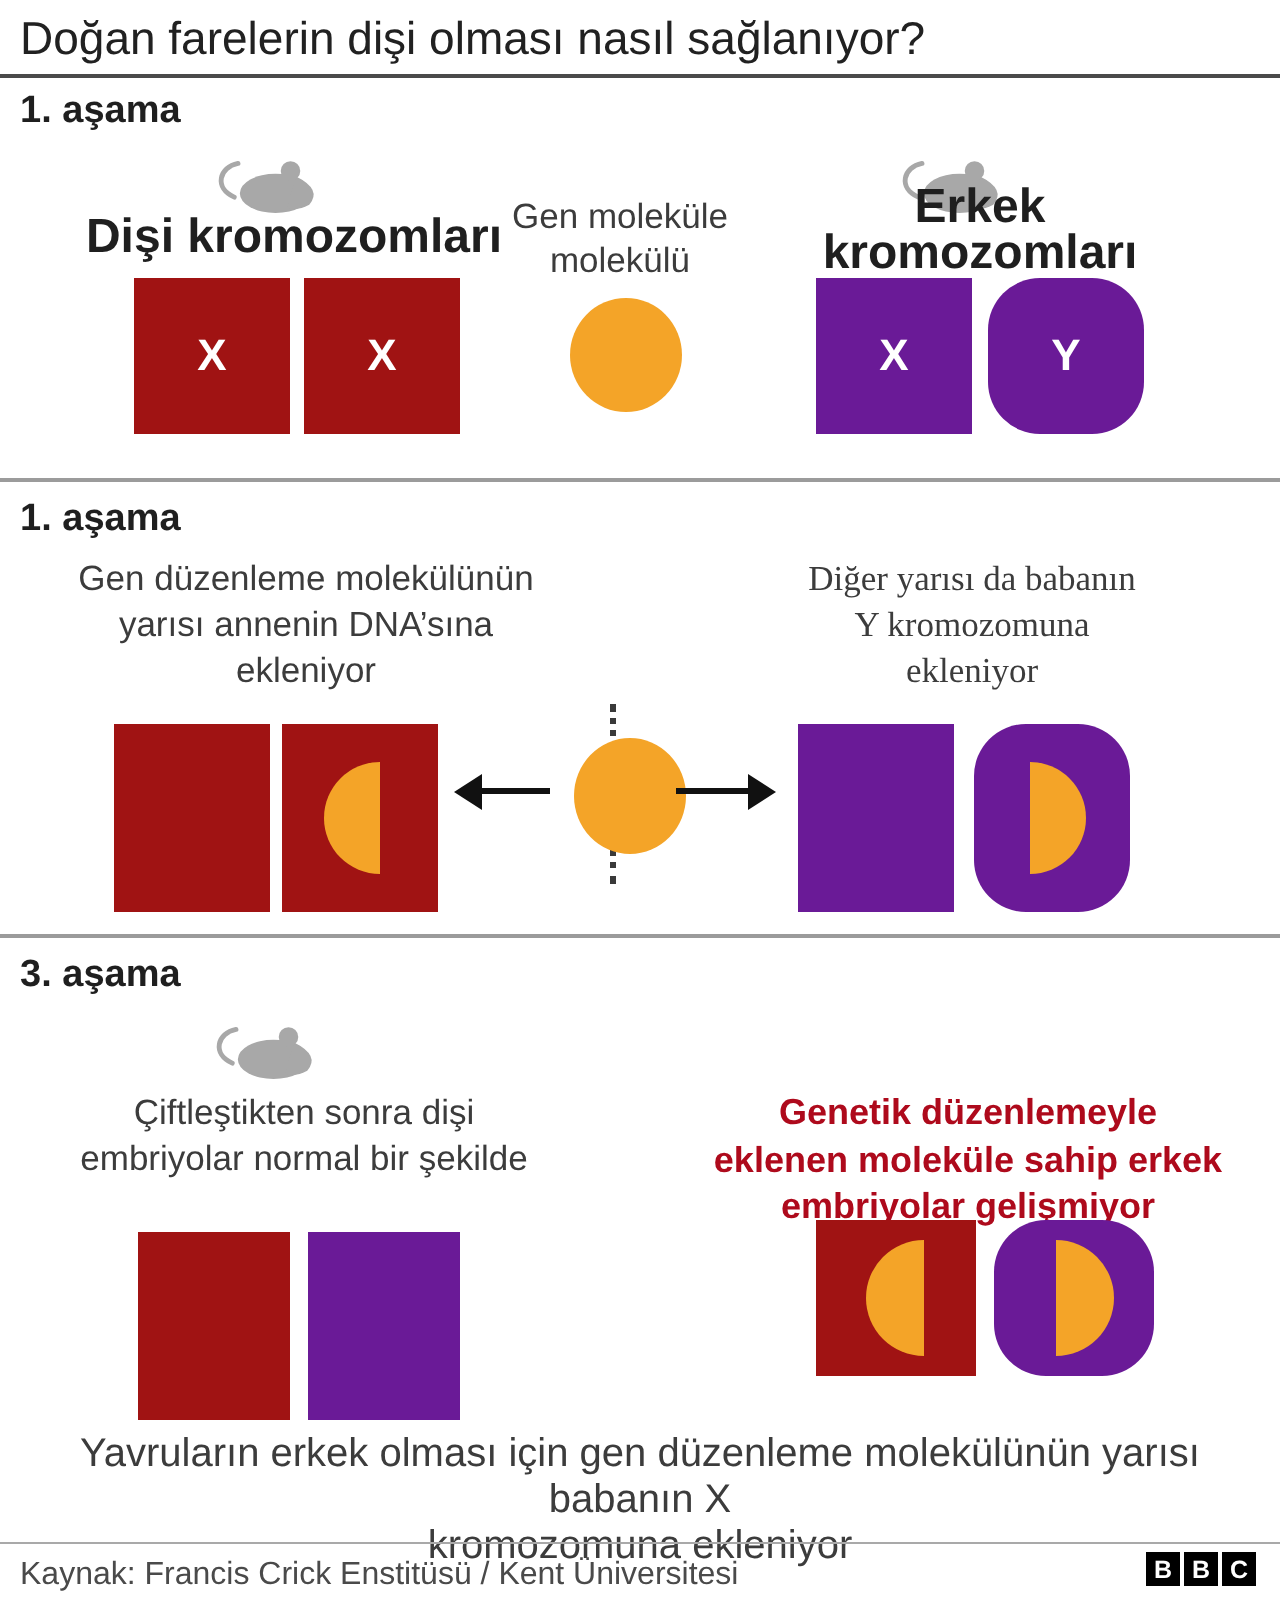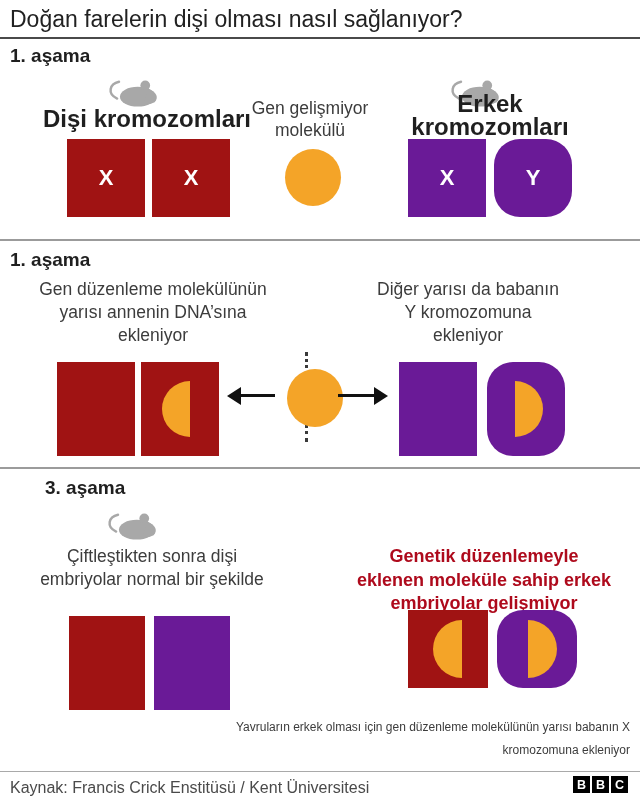--- a/index.html
+++ b/index.html
@@ -9,21 +9,21 @@
   }
   .abs{position:absolute;}
   .title{font-size:23px;color:#212121;letter-spacing:0;}
   .rule{position:absolute;left:0;width:640px;background:#9b9b9b;height:2px;}
   .rule.dark{background:#4a4a4a;}
   .rule.thin{height:1px;background:#a9a9a9;}
   .stage-heading{font-size:19px;font-weight:bold;color:#1f1f1f;}
   .cap{font-size:17.5px;line-height:23px;text-align:center;color:#3c3c3c;}
   .cap.bold-label{font-weight:bold;font-size:24px;color:#1f1f1f;}
   .cap.warn{font-weight:bold;color:var(--c-darkred,#ae0a1c);font-size:18px;line-height:23.5px;}
-  .note{font-size:12px;line-height:23px;color:#3c3c3c;text-align:right;}
+  .note{font-size:20px;line-height:23px;color:#3c3c3c;text-align:center;}
   .source{font-size:16px;color:#4a4a4a;}
   .sq{position:absolute;display:flex;align-items:center;justify-content:center;}
   .sq.red{background:var(--c-red,#a01313);}
   .sq.purple{background:var(--c-purple,#6a1a97);}
   .sq.rounded{border-radius:26px;}
   .chrom-letter{color:#fff;font-weight:bold;font-size:22px;}
   .molecule{position:absolute;background:var(--c-orange,#f4a428);border-radius:50%;}
   .half{position:absolute;background:var(--c-orange,#f4a428);}
   .half.left{border-radius:28px 0 0 28px;}
   .half.right{border-radius:0 28px 28px 0;}
@@ -56,21 +56,21 @@
   </div>
   <div class="abs cap bold-label" style="left:37px;top:107px;width:220px;">Dişi kromozomları</div>
   <div class="sq red" style="left:67px;top:139px;width:78px;height:78px;">
     <span class="chrom-letter">X</span>
   </div>
   <div class="sq red" style="left:152px;top:139px;width:78px;height:78px;">
     <span class="chrom-letter">X</span>
   </div>
 
   <div class="abs cap" style="left:210px;top:97px;width:200px;line-height:22px;">
-    <div>Gen gelişmiyor</div>
+    <div>Gen moleküle</div>
     <div>molekülü</div>
   </div>
   <div class="molecule" style="left:285px;top:149px;width:56px;height:57px;"></div>
 
   <div class="abs mouse" style="left:447px;top:77px;">
     <svg width="58" height="30" viewBox="0 0 60 32">
       <path d="M14 5 C4 7 1 18 12 23" fill="none" stroke="currentColor" stroke-width="2.6" stroke-linecap="round"></path>
       <ellipse cx="34" cy="21" rx="19" ry="10.5" fill="currentColor"></ellipse>
       <path d="M45 12 Q59 19 52 27 Q47 30 40 29 Z" fill="currentColor"></path>
       <circle cx="42" cy="9" r="5.2" fill="currentColor"></circle>
@@ -85,21 +85,21 @@
   </div>
 
   <div class="rule" style="top:239px;"></div>
   <div class="abs stage-heading" style="left:10px;top:249px;">1. aşama</div>
 
   <div class="abs cap" style="left:13px;top:278px;width:280px;">
     <div>Gen düzenleme molekülünün</div>
     <div>yarısı annenin DNA’sına</div>
     <div>ekleniyor</div>
   </div>
-  <div class="abs cap" style="left:328px;top:278px;width:280px;">
+  <div class="abs cap" style="left:346px;top:278px;width:280px;font-family:Liberation Serif, serif;">
     <div>Diğer yarısı da babanın</div>
     <div>Y kromozomuna</div>
     <div>ekleniyor</div>
   </div>
 
   <div class="sq red" style="left:57px;top:362px;width:78px;height:94px;"></div>
   <div class="sq red" style="left:141px;top:362px;width:78px;height:94px;">
     <span class="half left" style="left:21px;top:19px;width:28px;height:56px;"></span>
   </div>
 
@@ -111,21 +111,21 @@
 
   <div class="arrow-line" style="left:338px;top:394px;width:36px;"></div>
   <div class="arrow-head east" style="left:374px;top:387px;"></div>
 
   <div class="sq purple" style="left:399px;top:362px;width:78px;height:94px;"></div>
   <div class="sq purple rounded" style="left:487px;top:362px;width:78px;height:94px;">
     <span class="half right" style="left:28px;top:19px;width:28px;height:56px;"></span>
   </div>
 
   <div class="rule" style="top:467px;"></div>
-  <div class="abs stage-heading" style="left:10px;top:477px;margin-left:35px;">3. aşama</div>
+  <div class="abs stage-heading" style="left:10px;top:477px;">3. aşama</div>
 
   <div class="abs mouse" style="left:104px;top:510px;">
     <svg width="58" height="30" viewBox="0 0 60 32">
       <path d="M14 5 C4 7 1 18 12 23" fill="none" stroke="currentColor" stroke-width="2.6" stroke-linecap="round"></path>
       <ellipse cx="34" cy="21" rx="19" ry="10.5" fill="currentColor"></ellipse>
       <path d="M45 12 Q59 19 52 27 Q47 30 40 29 Z" fill="currentColor"></path>
       <circle cx="42" cy="9" r="5.2" fill="currentColor"></circle>
     </svg>
   </div>
 

